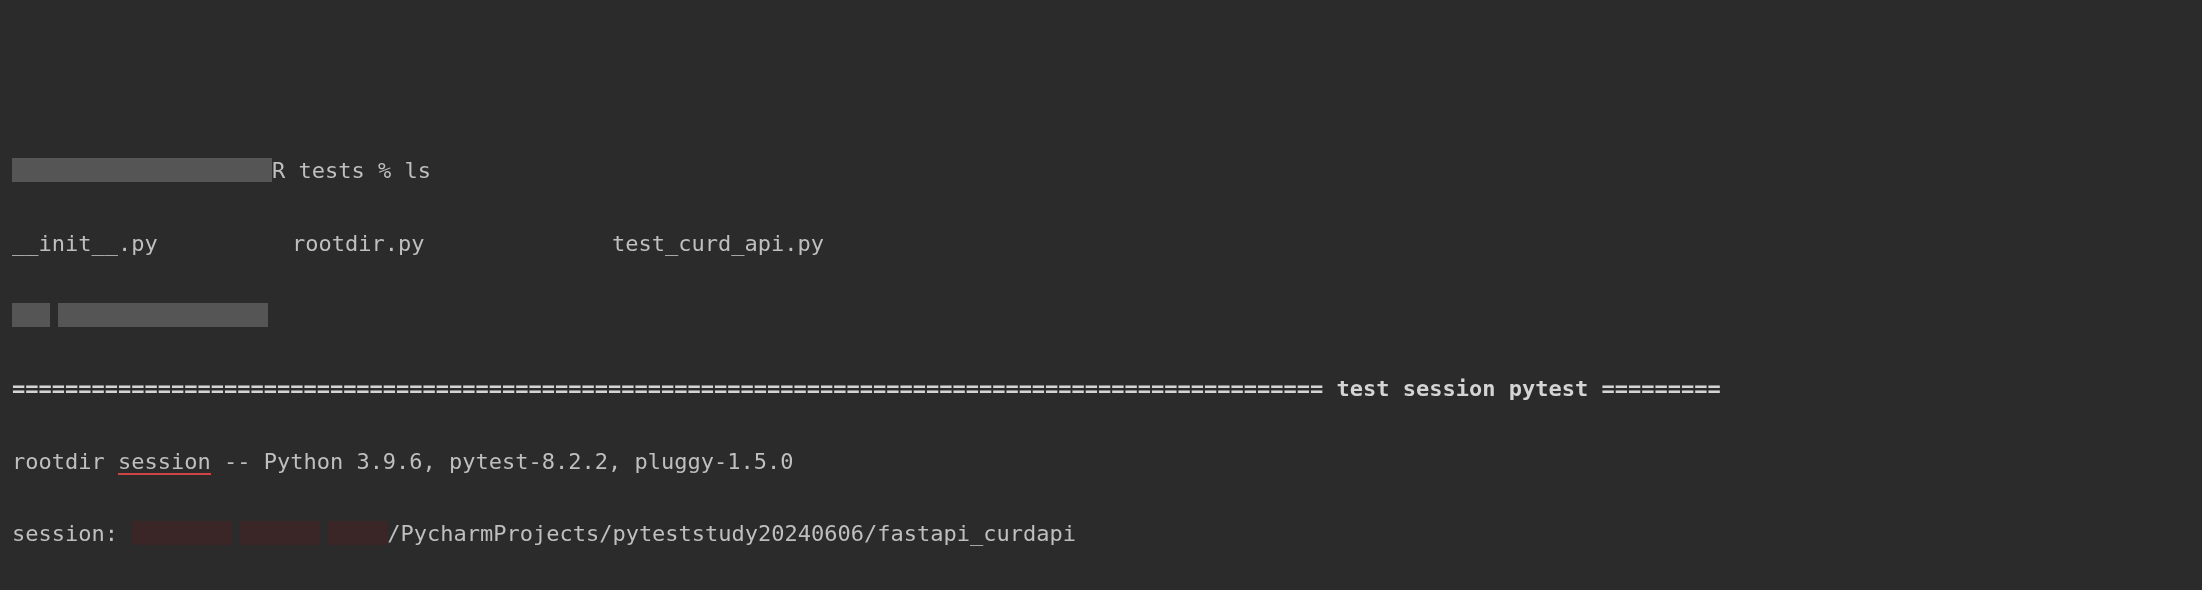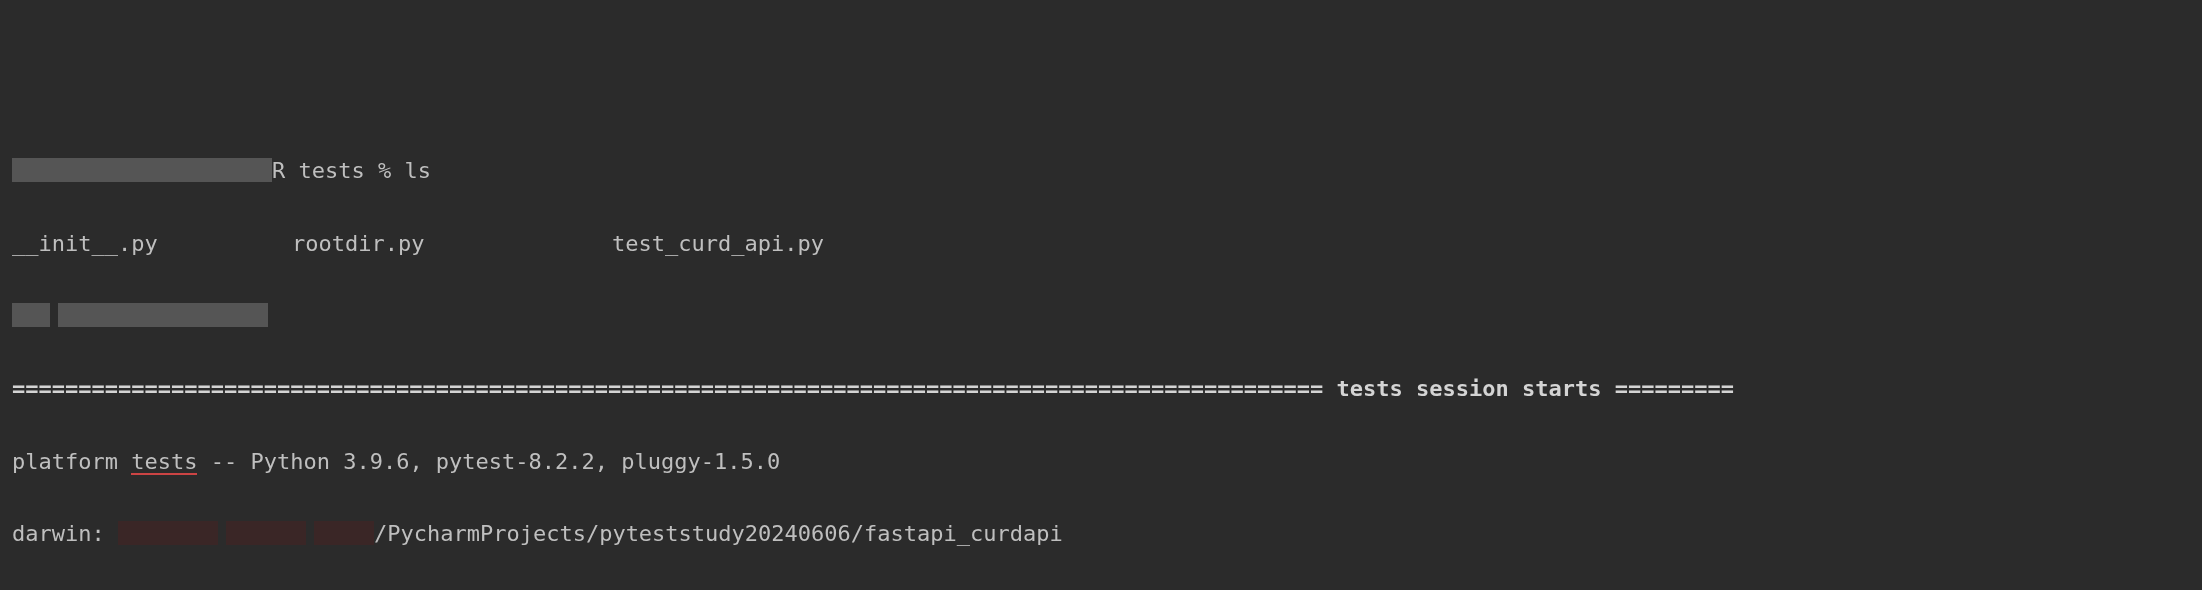--- a/index.html
+++ b/index.html
@@ -49,23 +49,23 @@
     }
   </style>
 </head>
 <body>
 
 
 
 <div class="line"><span class="redact redact-light" style="width:260px"></span><span>R tests % ls</span></div>
 <div class="line files-row"><span style="width:280px">__init__.py</span><span style="width:320px">rootdir.py</span><span>test_curd_api.py</span></div>
 <div class="line"><span class="redact redact-light" style="width:38px"></span><span class="redact redact-light" style="width:210px;margin-left:8px"></span></div>
-<div class="line bold"><span>===================================================================================================</span><span> tests session starts </span><span>=========</span></div>
-<div class="line"><span>platform </span><span class="red-underline">tests</span><span> -- Python 3.9.6, pytest-8.2.2, pluggy-1.5.0</span></div>
-<div class="line"><span>darwin: </span><span class="redact redact-dark" style="width:100px"></span><span class="redact redact-dark" style="width:80px;margin-left:8px"></span><span class="redact redact-dark" style="width:60px;margin-left:8px"></span><span>/PycharmProjects/pyteststudy20240606/fastapi_curdapi</span></div>
+<div class="line bold"><span>===================================================================================================</span><span> test session pytest </span><span>=========</span></div>
+<div class="line"><span>rootdir </span><span class="red-underline">session</span><span> -- Python 3.9.6, pytest-8.2.2, pluggy-1.5.0</span></div>
+<div class="line"><span>session: </span><span class="redact redact-dark" style="width:100px"></span><span class="redact redact-dark" style="width:80px;margin-left:8px"></span><span class="redact redact-dark" style="width:60px;margin-left:8px"></span><span>/PycharmProjects/pyteststudy20240606/fastapi_curdapi</span></div>
 <div class="line">configfile: pyproject.toml</div>
 
 
 
 
 
 
 
 
 </body></html>

